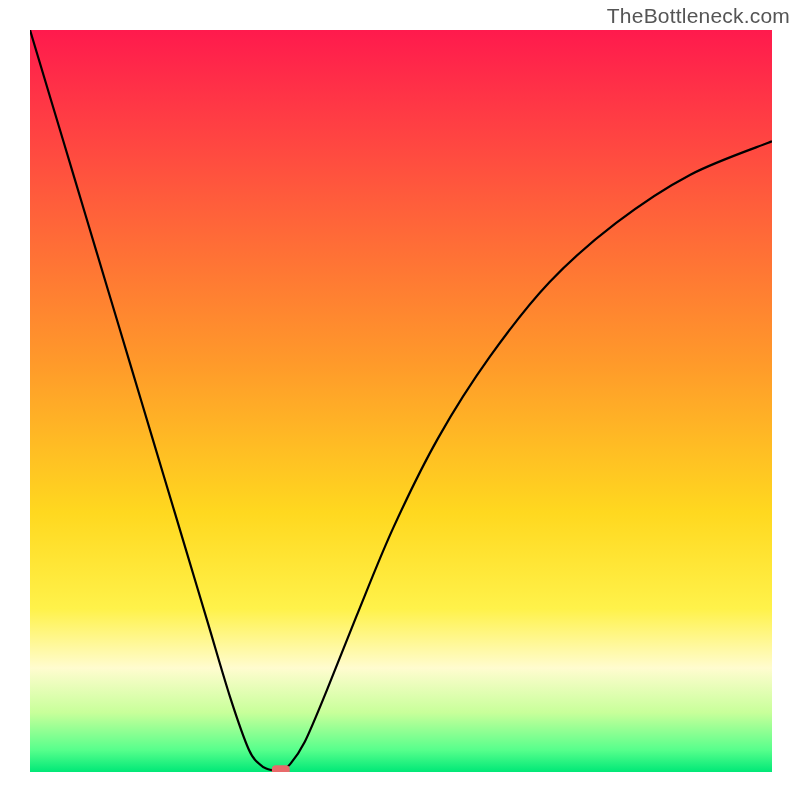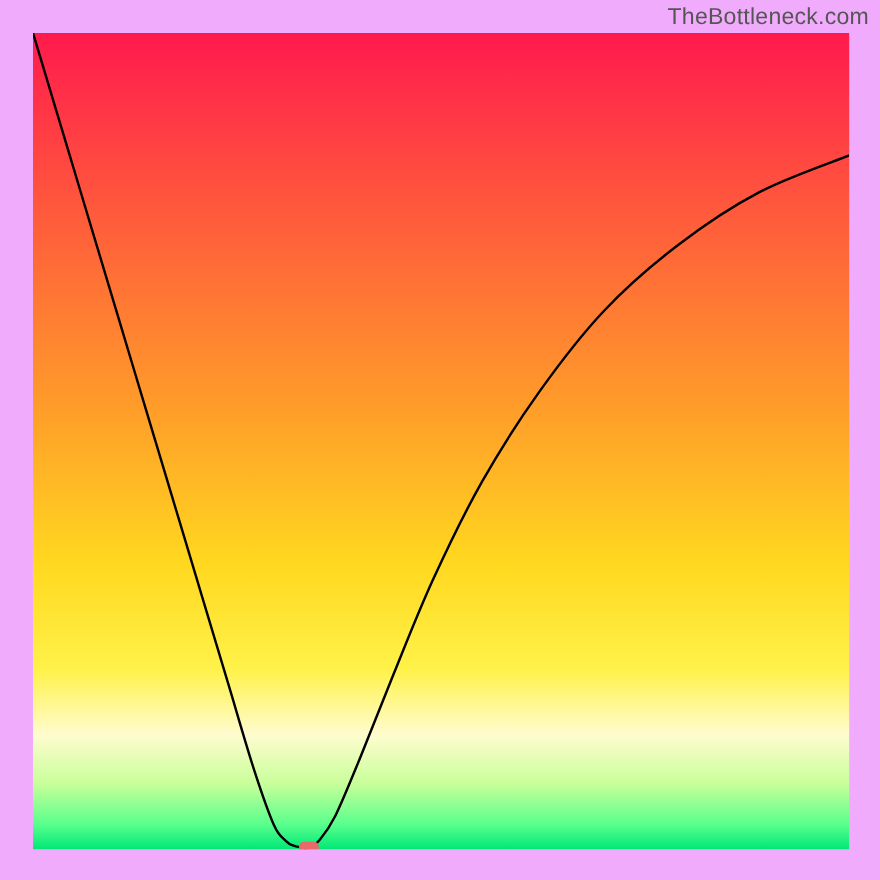--- a/index.html
+++ b/index.html
@@ -8,21 +8,21 @@
     width: 800px;
     height: 800px;
     background: #000;
     overflow: hidden;
     font-family: Arial, Helvetica, sans-serif;
   }
   .stage {
     position: relative;
     width: 800px;
     height: 800px;
-    background: #f0abfc;
+    background: #ffffff;
   }
   .watermark {
     position: absolute;
     top: 4px;
     right: 10px;
     color: #555;
     font-size: 21px;
     font-weight: 500;
     letter-spacing: 0.2px;
     z-index: 10;

